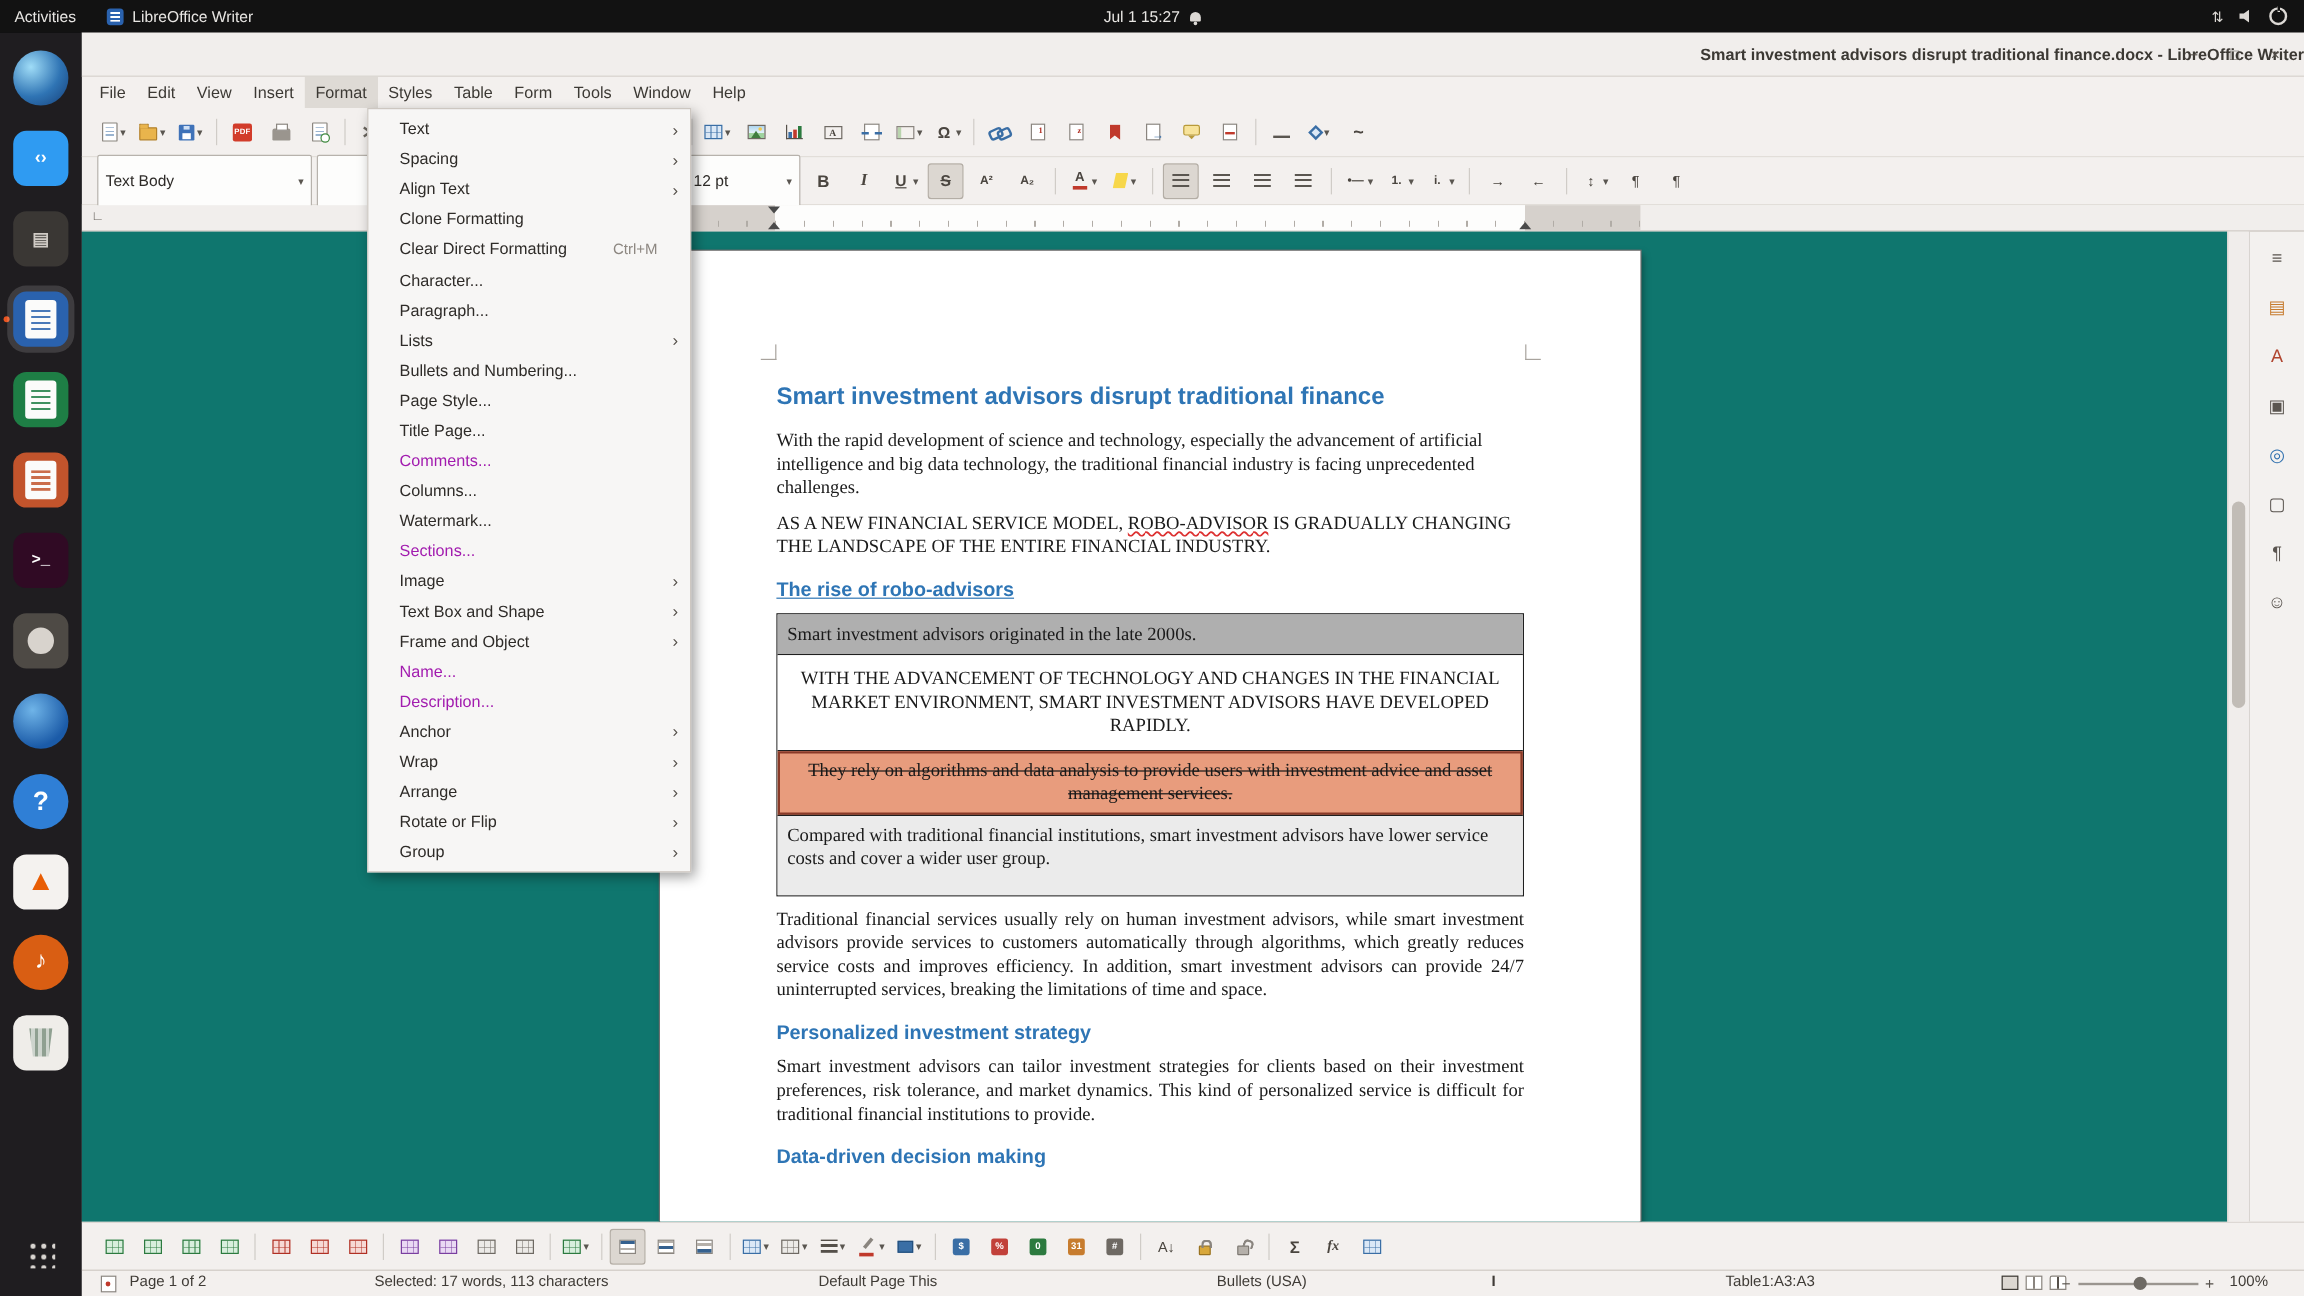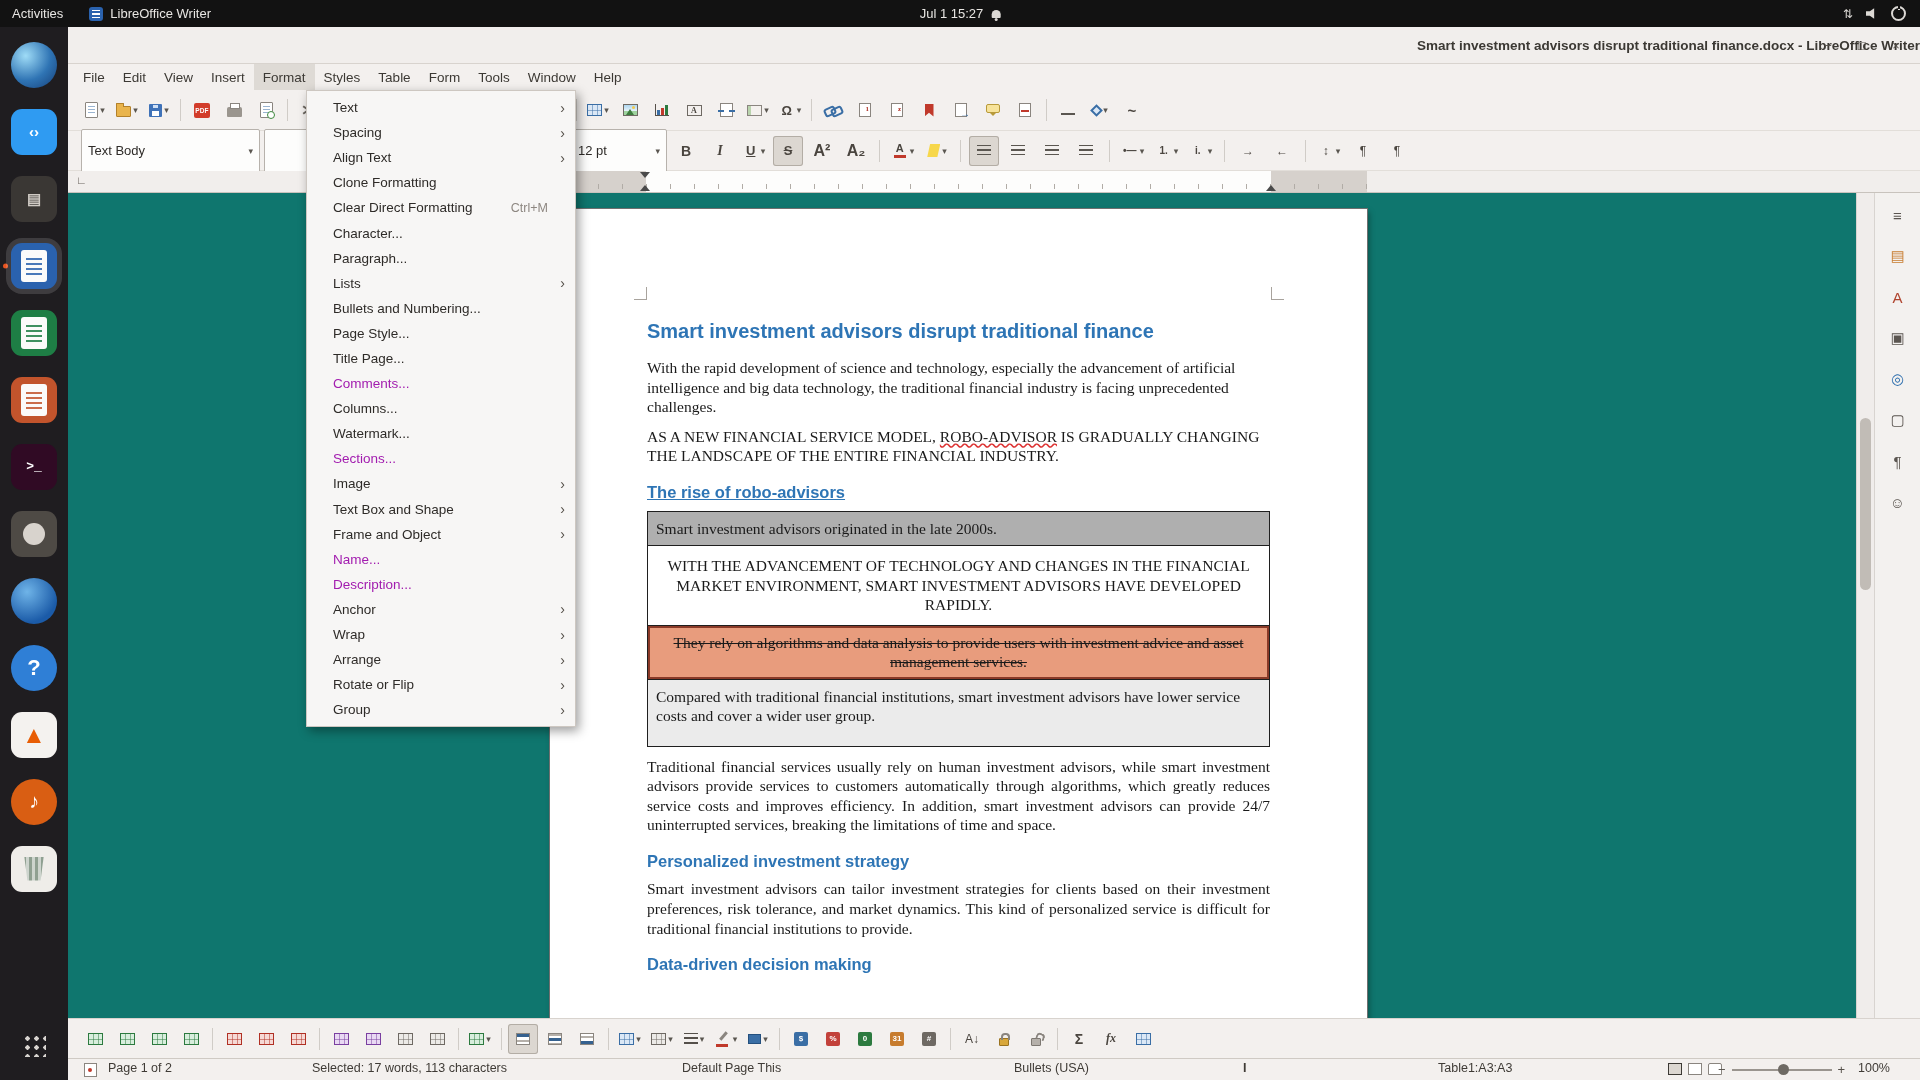--- a/index.html
+++ b/index.html
@@ -155,21 +155,21 @@
   [data-ic="cmnt"] .ic::after{content:"";position:absolute;bottom:-7px;left:3px;border:3px solid transparent;border-top-color:#b89a3a;}
   [data-ic="track"] .ic{width:12px;min-width:12px;height:14px;background:#fff;border:1px solid #8a857f;}
   [data-ic="track"] .ic::after{content:"";position:absolute;left:1px;right:1px;top:6px;height:2px;background:#c0392b;}
   [data-ic="hline"] .ic{width:14px;min-width:14px;height:2px;background:#5a5650;min-height:2px;margin-top:7px;}
   [data-ic="dmnd"] .ic{width:9px;min-width:9px;height:9px;border:2px solid #3a6ea5;transform:rotate(45deg);background:#dbe8f6;}
   [data-ic="curve"] .ic{font-size:15px;}
   [data-ic="bold"] .ic{font-weight:800;font-size:14px;}
   [data-ic="italic"] .ic{font:700 14px "Liberation Serif",serif;font-style:italic;}
   [data-ic="underline"] .ic{font-size:13px;text-decoration:underline;}
   [data-ic="strike"] .ic{font-size:13px;text-decoration:line-through;}
-  [data-ic="script"] .ic{font-size:16px;}
+  [data-ic="script"] .ic{font-size:10px;}
   [data-ic="fcolor"] .ic{flex-direction:column;line-height:1;font-size:11px;}
   [data-ic="fcolor"] .ic::after{content:"";width:12px;height:3px;background:#c0392b;margin-top:1px;}
   [data-ic="hlight"] .ic{width:13px;min-width:13px;height:13px;background:#f7d74a;
     clip-path:polygon(22% 0,100% 0,78% 100%,0 100%);}
   [data-ic="al"] .ic{width:14px;min-width:14px;height:11px;
     background:repeating-linear-gradient(to bottom,#5a5650 0 1.5px,transparent 1.5px 4.5px);}
   [data-ic="list"] .ic{font-size:10px;}
   [data-ic="glyphic"] .ic{font-size:12px;font-weight:400;}
   [data-ic="vtop"] .ic,[data-ic="vmid"] .ic,[data-ic="vbot"] .ic{width:14px;min-width:14px;height:12px;border:1px solid #8a857f;background-color:#fff;}
   [data-ic="vtop"] .ic{background-image:linear-gradient(to bottom,#35618f 0 3px,transparent 3px 6px,#b5b0aa 6px 8px,transparent 8px);}

